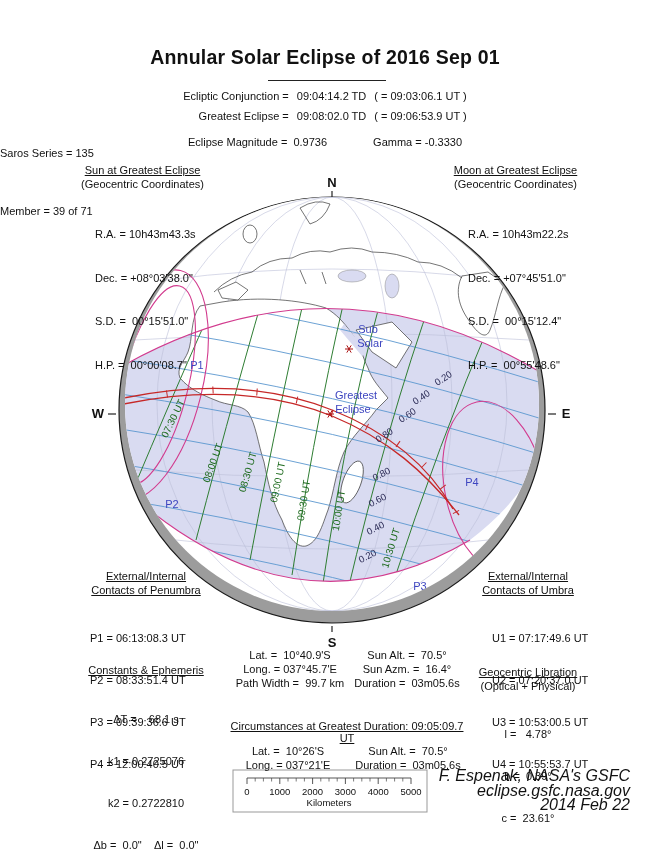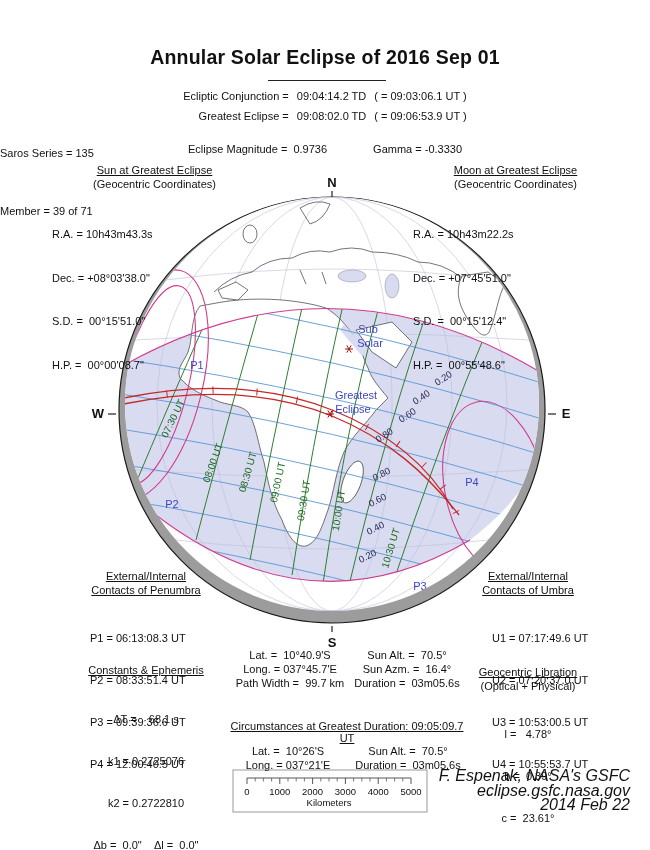--- a/index.html
+++ b/index.html
@@ -9,21 +9,21 @@
   .ctr{text-align:center;}
   .u{text-decoration:underline;}
   .pre{white-space:pre;}
   .title{left:0;right:0;top:46px;text-align:center;font-size:19.5px;font-weight:bold;letter-spacing:.2px;}
   .title-underline{left:268px;top:80px;width:118px;border-top:1.5px solid #222;height:0;}
   .hdr-eq{left:0;right:0;top:90px;display:flex;justify-content:center;font-size:11px;}
   .hdr-grid{display:inline-grid;grid-template-columns:auto auto auto;column-gap:7px;row-gap:3px;gap:8px;}
   .hdr-grid .r{text-align:right;}
   .hdr-pair{left:0;right:0;display:flex;justify-content:center;gap:46px;font-size:11px;}
   .side-block{width:205px;font-size:11px;line-height:13.5px;}
-  .side-block .rows{margin-top:7px;line-height:14.5px;}
+  .side-block .rows{margin-top:7px;margin-left:55px;line-height:14.5px;}
   .bot-block{width:192px;font-size:11px;line-height:13.5px;}
   .bot-block .rows{margin-top:6px;margin-left:40px;line-height:14px;}
   .bot-block .rows-c{margin-top:6px;text-align:center;line-height:14px;}
   .circ{font-size:11px;}
   .circ .grid{display:grid;margin-top:0;line-height:14px;}
   .circ .grid span{text-align:center;}
   .credit{left:420px;top:769px;width:210px;text-align:right;font-style:italic;font-size:16px;line-height:14.5px;}
   svg text{font-family:"Liberation Sans","DejaVu Sans",sans-serif;}
 </style>
 </head>
@@ -229,30 +229,30 @@
   <div class="abs hdr-eq">
     <div class="hdr-grid">
       <span class="r">Ecliptic Conjunction =</span>
       <span>09:04:14.2 TD</span>
       <span>( = 09:03:06.1 UT )</span>
       <span class="r">Greatest Eclipse =</span>
       <span>09:08:02.0 TD</span>
       <span>( = 09:06:53.9 UT )</span>
     </div>
   </div>
-  <div class="abs hdr-pair pre" style="top:143px;">
+  <div class="abs hdr-pair pre" style="top:136px;">
     <span>Eclipse Magnitude =  0.9736</span>
     <span>Gamma = -0.3330</span>
   </div>
   <div class="abs hdr-pair pre" style="top:147px;flex-direction:column;">
     <span>Saros Series = 135</span>
     <span>Member = 39 of 71</span>
   </div>
 
-  <div class="abs side-block" style="left:52px;top:164px;">
+  <div class="abs side-block" style="left:40px;top:164px;">
     <div class="ctr u">Sun at Greatest Eclipse</div>
     <div class="ctr">(Geocentric Coordinates)</div>
     <div class="rows pre">
       <div>R.A. = 10h43m43.3s</div>
       <div>Dec. = +08°03'38.0"</div>
       <div>S.D. =  00°15'51.0"</div>
       <div>H.P. =  00°00'08.7"</div>
     </div>
   </div>
 

